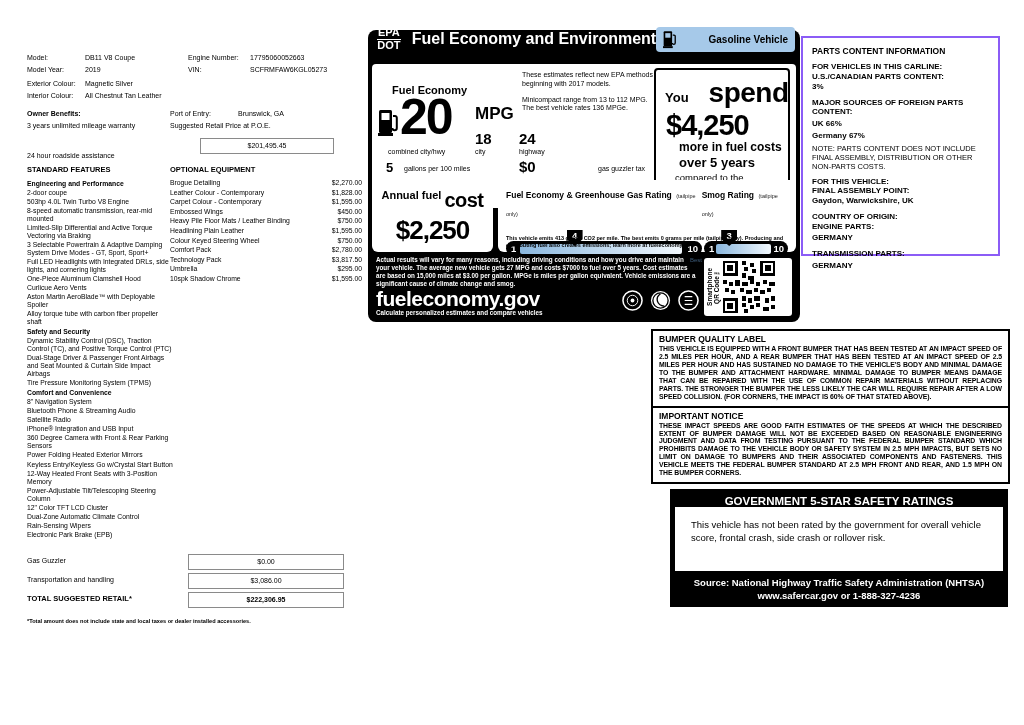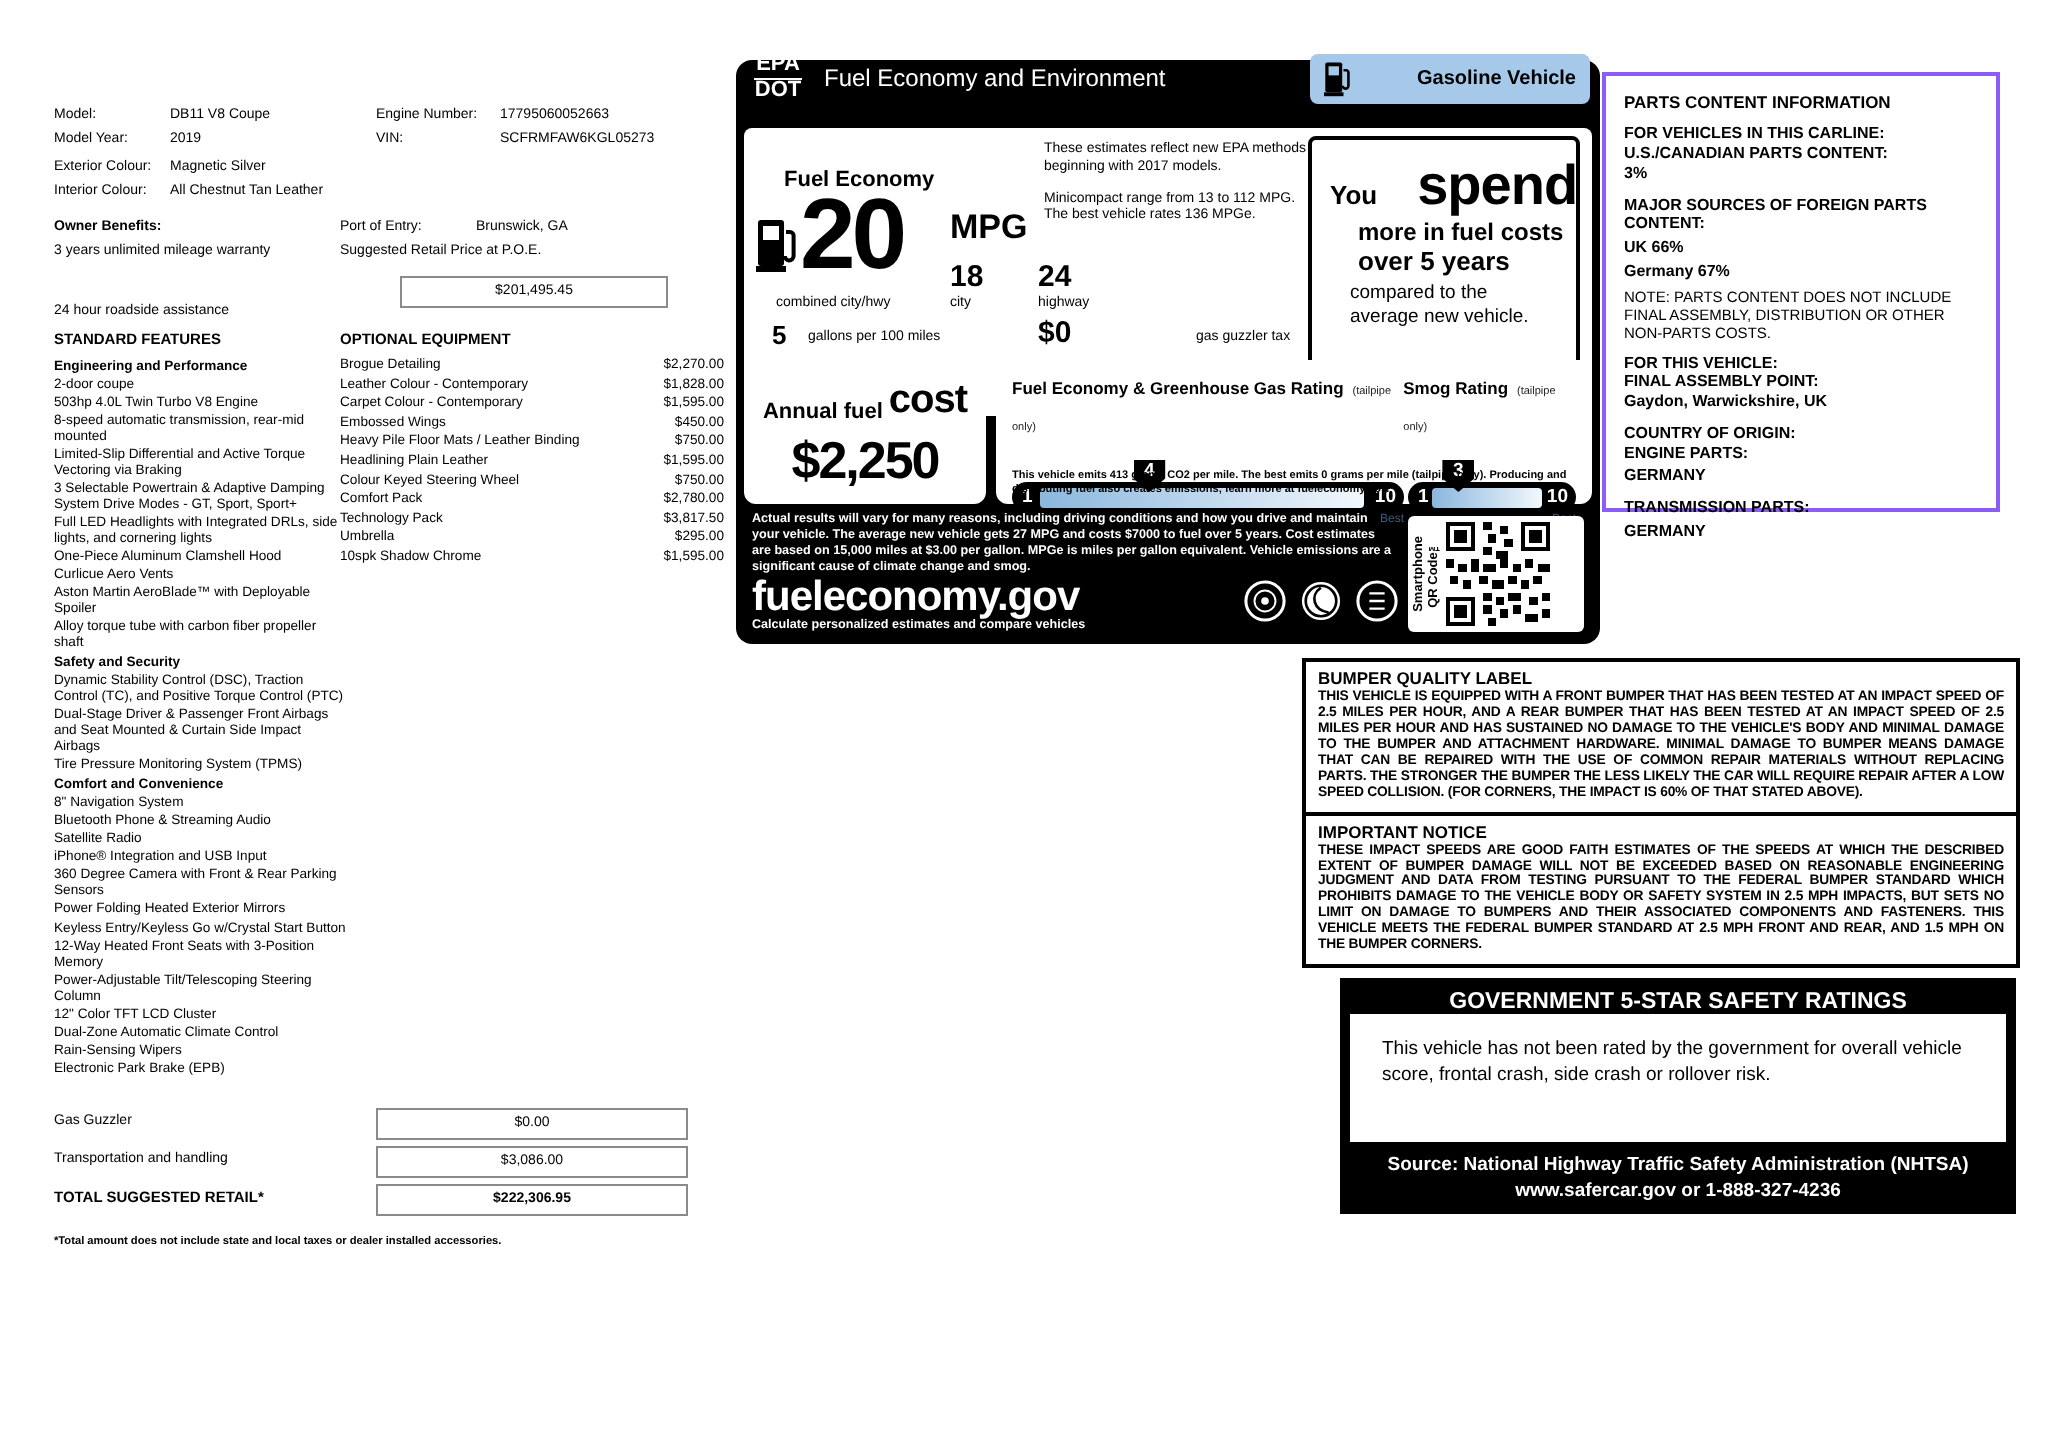--- a/index.html
+++ b/index.html
@@ -26,21 +26,21 @@
   .tot-row{position:absolute;left:27px;width:315px;height:14px;font-size:7px;}
   .tot-lab{position:absolute;left:0;top:0;line-height:14px;}
   .tot-box{position:absolute;left:161px;top:0;width:154px;height:14px;border:1px solid #8a8a8a;text-align:center;line-height:14px;}
   .footnote{position:absolute;left:27px;top:618px;font-size:5.6px;font-weight:bold;}
 
   
   .epa{position:absolute;left:368px;top:30px;width:432px;height:292px;background:#000;border-radius:8px;color:#fff;}
   .epa-head{display:flex;align-items:center;height:18px;padding:0 5px;}
   .epa-logo{width:32px;text-align:center;font-weight:bold;font-size:11px;line-height:1.05;color:#fff;}
   .epa-logo .t{border-bottom:1.5px solid #fff;display:inline-block;padding:0 1px;}
-  .epa-title{font-size:12px;font-weight:normal;margin-left:7px;flex:1;white-space:nowrap;}
+  .epa-title{font-size:16px;font-weight:bold;margin-left:7px;flex:1;white-space:nowrap;}
   .fuel-type{background:#a6c9e9;color:#000;border-radius:4px;height:25px;width:140px;display:flex;align-items:center;padding:0 7px;box-sizing:border-box;}
   .fuel-type .lbl{margin-left:auto;font-weight:bold;font-size:10px;}
   .epa-main{position:absolute;left:4px;right:4px;top:34px;height:144px;background:#fff;color:#000;border-radius:4px;}
   .fe-heading{position:absolute;left:20px;top:20px;font-weight:bold;font-size:11px;}
   .notes{position:absolute;left:150px;top:7px;width:132px;font-size:7px;line-height:1.25;}
   .notes p{margin:0 0 7px;}
   .pump-big{position:absolute;left:6px;top:42px;}
   .fe-big{position:absolute;left:28px;top:28px;font-size:50px;font-weight:bold;line-height:1;letter-spacing:-2px;}
   .fe-mpg{position:absolute;left:103px;top:40px;font-size:17px;font-weight:bold;}
   .fe-city{position:absolute;left:103px;top:66px;font-size:15px;font-weight:bold;}
@@ -55,21 +55,21 @@
   .you-spend{position:absolute;right:6px;top:4px;width:136px;height:132px;border:2px solid #000;border-radius:4px;box-sizing:border-box;padding:7px 6px 0 9px;}
   .ys-row{display:flex;align-items:baseline;gap:20px;}
   .ys-you{font-size:13px;font-weight:bold;}
   .ys-spend{font-size:28px;font-weight:bold;letter-spacing:-0.5px;}
   .ys-amt{font-size:29px;font-weight:bold;letter-spacing:-1px;margin:1px 0 0 1px;line-height:1.05;}
   .ys-l1{font-size:12px;font-weight:bold;margin-left:14px;line-height:1.2;}
   .ys-l2{font-size:13px;font-weight:bold;margin-left:14px;line-height:1.2;}
   .ys-l3{font-size:9.5px;margin-left:10px;line-height:1.3;margin-top:2px;}
   .ys-l4{font-size:9.5px;margin-left:10px;line-height:1.3;}
   .annual{position:absolute;left:4px;top:150px;width:121px;height:72px;background:#fff;border-radius:6px;color:#000;text-align:center;padding-top:9px;box-sizing:border-box;}
-  .an-row{display:flex;align-items:flex-end;justify-content:center;gap:3px;}
+  .an-row{display:flex;align-items:flex-start;justify-content:center;gap:3px;}
   .an-pre{font-size:11px;font-weight:bold;}
   .an-big{font-size:20px;font-weight:bold;letter-spacing:-0.5px;}
   .an-amt{font-size:26px;font-weight:bold;letter-spacing:-1px;margin-top:3px;}
   .ratings{position:absolute;left:130px;right:4px;top:150px;height:72px;background:#fff;border-radius:6px;color:#000;padding:4px 8px;box-sizing:border-box;}
   .r-titles{display:flex;justify-content:space-between;align-items:baseline;}
   .r-t{font-weight:bold;font-size:8.5px;}
   .r-small{font-size:5.5px;color:#222;font-weight:normal;}
   .sliders{position:relative;height:30px;margin-top:10px;}
   .slider{position:absolute;top:11px;height:15px;background:#000;border-radius:8px;color:#fff;}
   .slider .gradient{position:absolute;left:14px;right:20px;top:2.5px;bottom:2.5px;background:linear-gradient(to right,#8ab7de,#f2f8fd);border-radius:2px;}
@@ -305,20 +305,21 @@
       <div class="fe-gal">5</div>
       <div class="fe-gal-l">gallons per 100 miles</div>
       <div class="fe-guz">$0</div>
       <div class="fe-guz-l">gas guzzler tax</div>
 
       <div class="you-spend">
         <div class="ys-row">
           <span class="ys-you">You</span>
           <span class="ys-spend">spend</span>
         </div>
+        <div class="ys-amt">$4,250</div>
         <div class="ys-l1">more in fuel costs</div>
         <div class="ys-l2">over 5 years</div>
         <div class="ys-l3">compared to the</div>
         <div class="ys-l4">average new vehicle.</div>
       </div>
     </div>
 
     <div class="annual">
       <div class="an-row">
         <span class="an-pre">Annual fuel</span>

